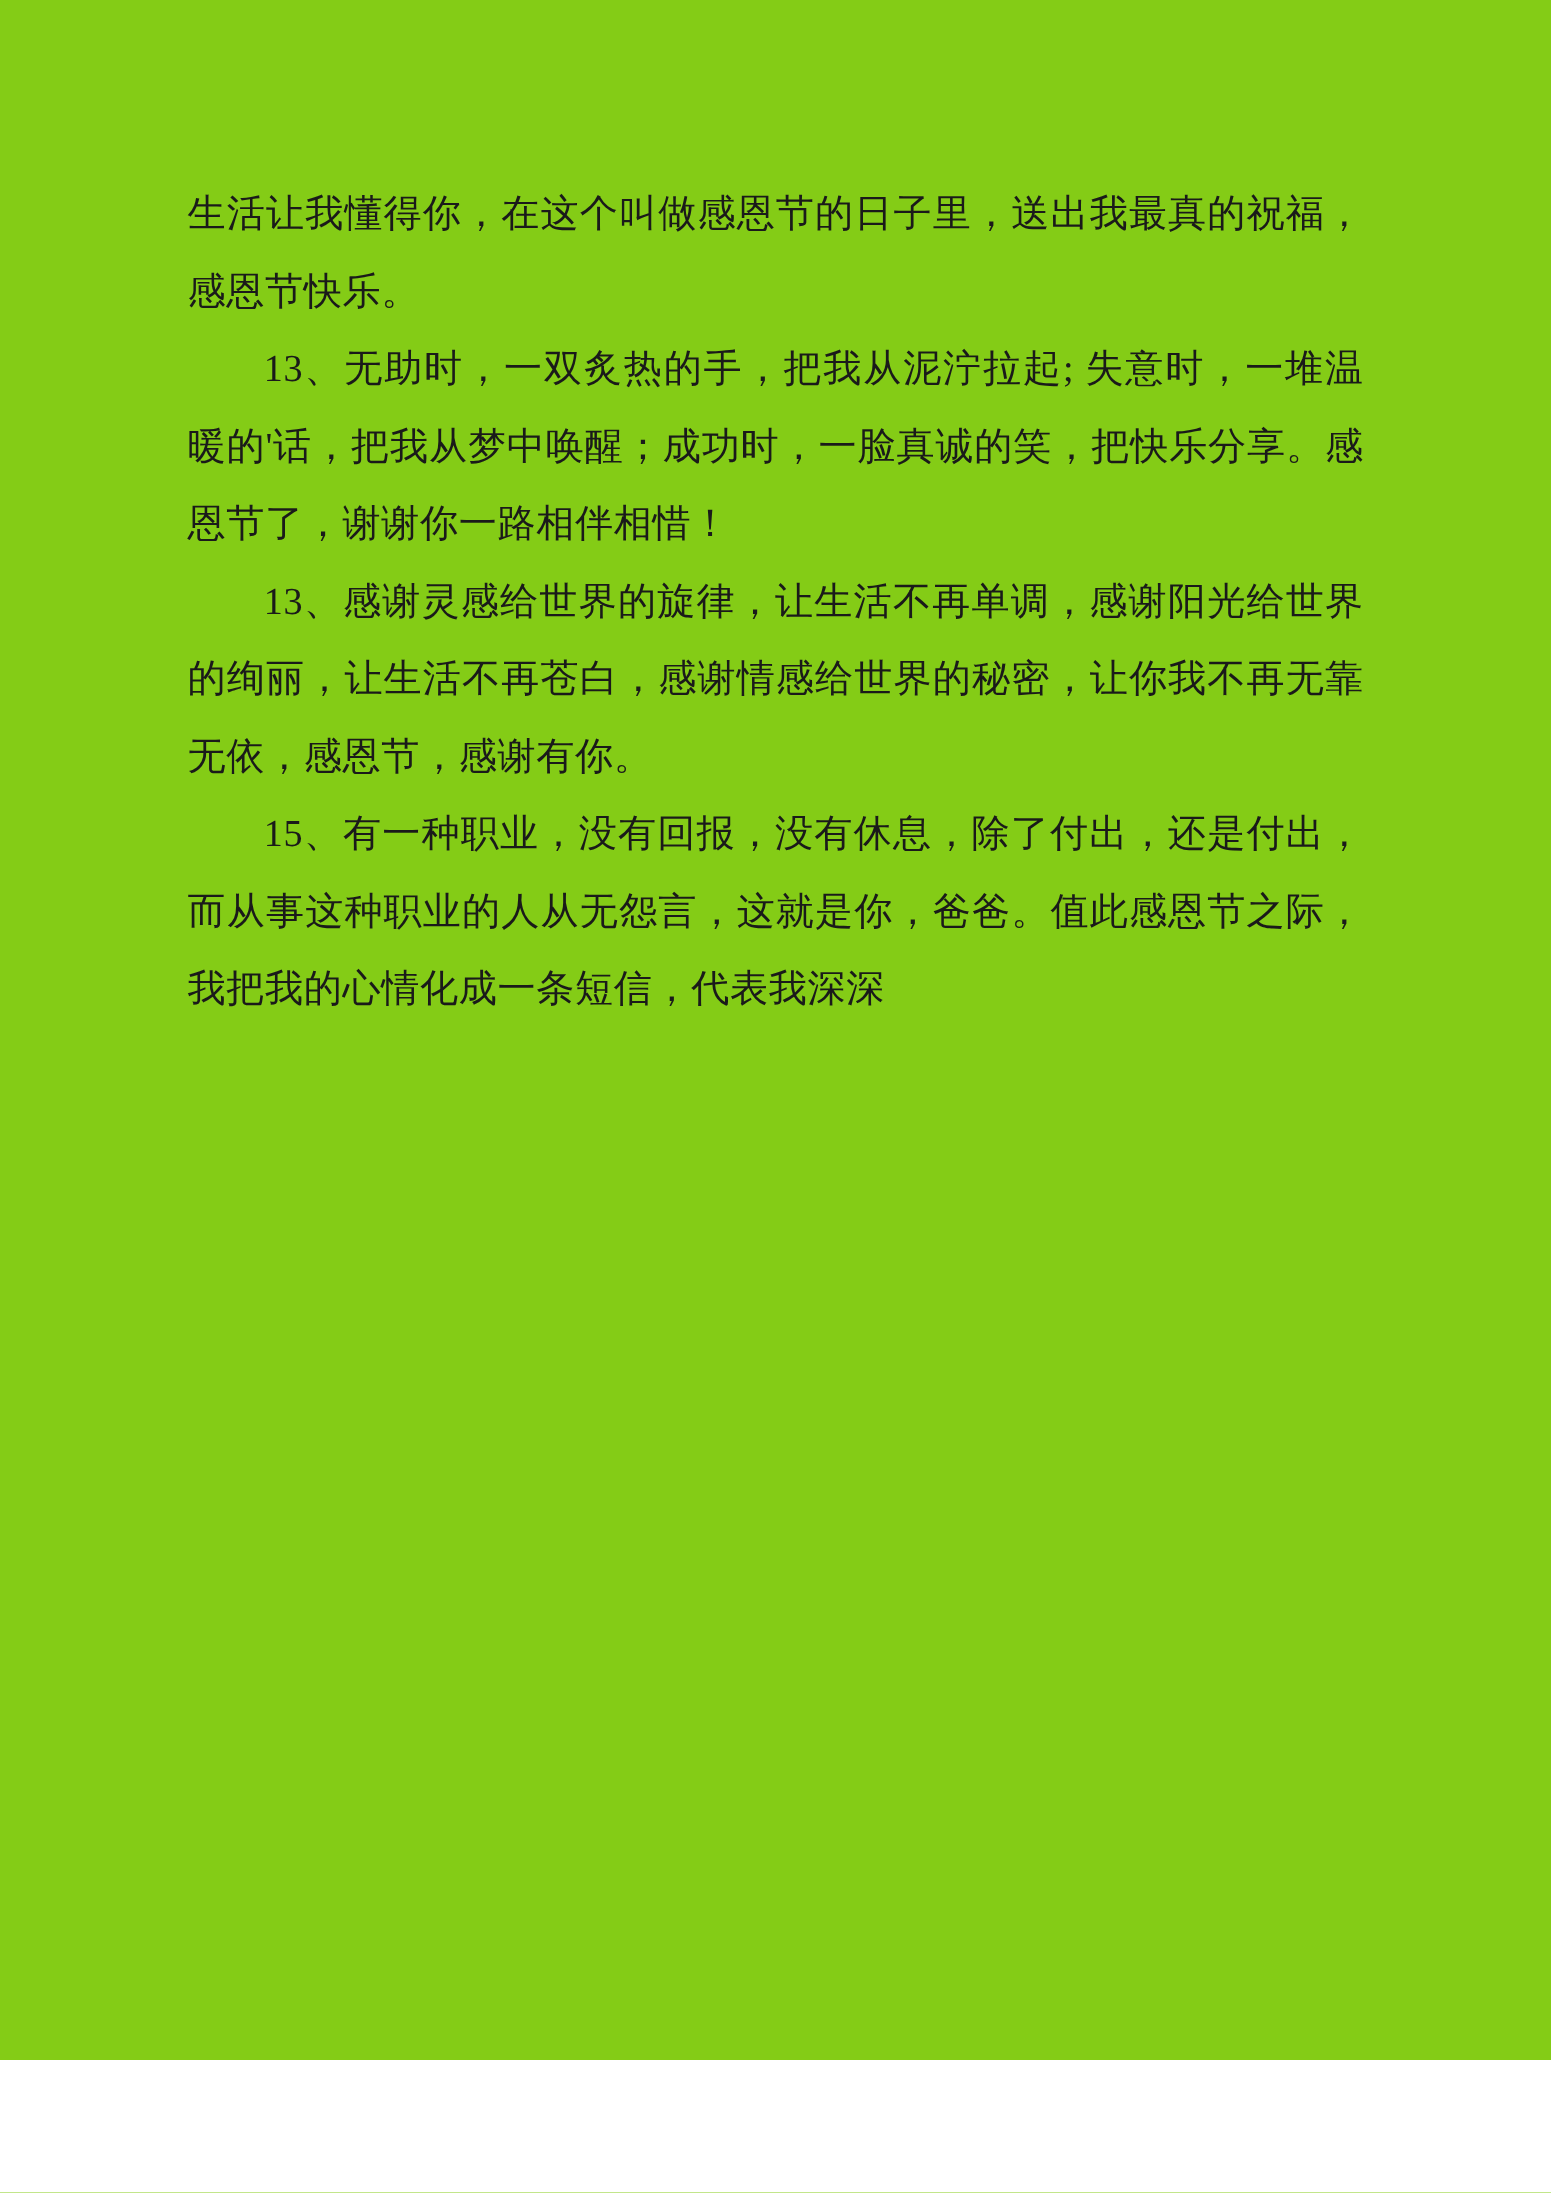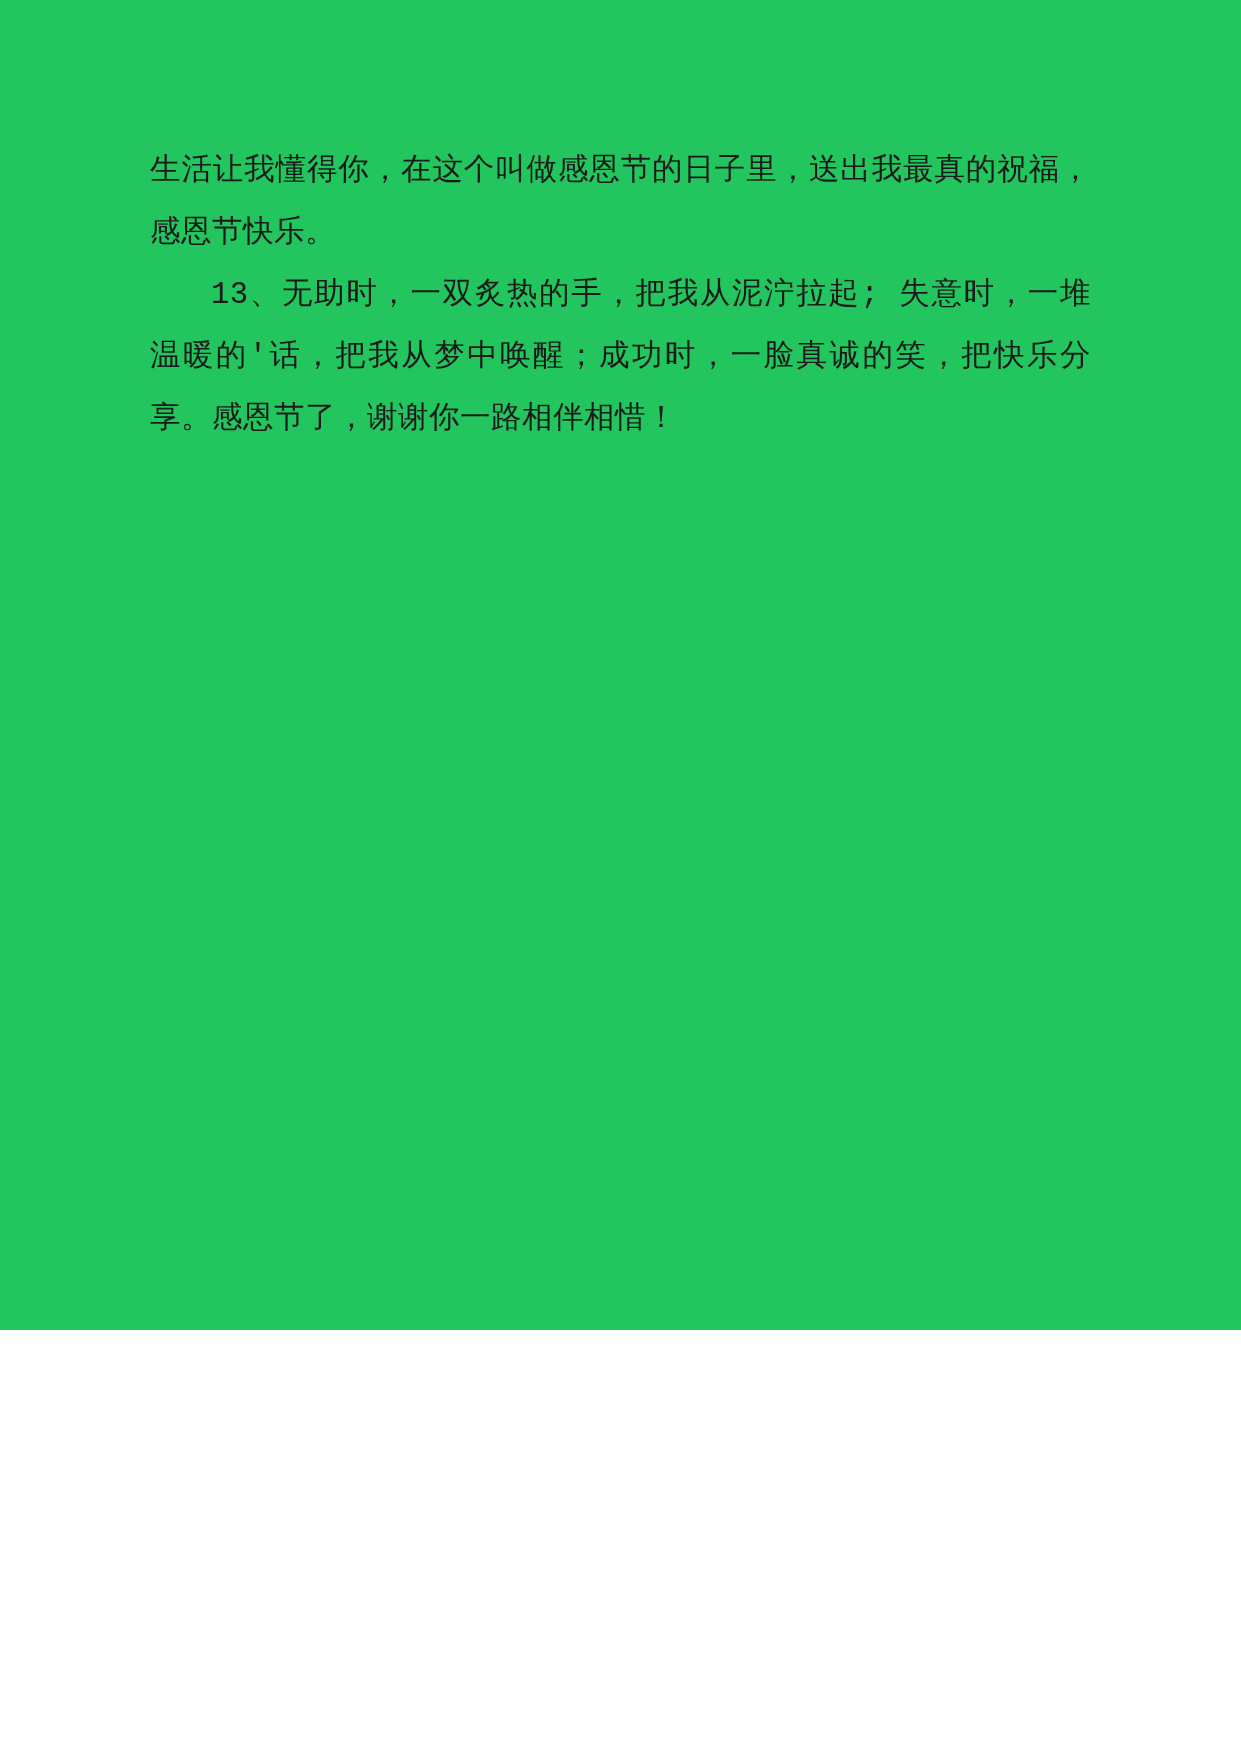--- a/index.html
+++ b/index.html
@@ -3,26 +3,26 @@
 <meta charset="utf-8">
 <style>
   html, body {
     margin: 0;
     padding: 0;
     background: #ffffff;
   }
   .page {
     position: relative;
     width: 1241px;
-    height: 1330px;
-    background: #22c55e;
+    height: 1648px;
+    background: #84cc16;
     margin: 0 auto;
     box-sizing: border-box;
     padding: 140px 150px 120px 150px;
-    font-family: Liberation Mono, monospace;
+    font-family: Liberation Serif, serif;
   }
   .doc-body {
     font-size: 30.5px;
     line-height: 62px;
     color: #1a1a1a;
     text-align: justify;
     text-justify: inter-ideograph;
     letter-spacing: 0.5px;
   }
   .para {
@@ -33,14 +33,16 @@
     text-indent: 2em;
   }
 </style>
 </head>
 <body>
 
 <div class="page">
   <div class="doc-body">
     <p class="para">生活让我懂得你，在这个叫做感恩节的日子里，送出我最真的祝福，感恩节快乐。</p>
     <p class="para indent">13、无助时，一双炙热的手，把我从泥泞拉起; 失意时，一堆温暖的'话，把我从梦中唤醒；成功时，一脸真诚的笑，把快乐分享。感恩节了，谢谢你一路相伴相惜！</p>
+    <p class="para indent">13、感谢灵感给世界的旋律，让生活不再单调，感谢阳光给世界的绚丽，让生活不再苍白，感谢情感给世界的秘密，让你我不再无靠无依，感恩节，感谢有你。</p>
+    <p class="para indent">15、有一种职业，没有回报，没有休息，除了付出，还是付出，而从事这种职业的人从无怨言，这就是你，爸爸。值此感恩节之际，我把我的心情化成一条短信，代表我深深</p>
   </div>
 </div>
 
 </body></html>

